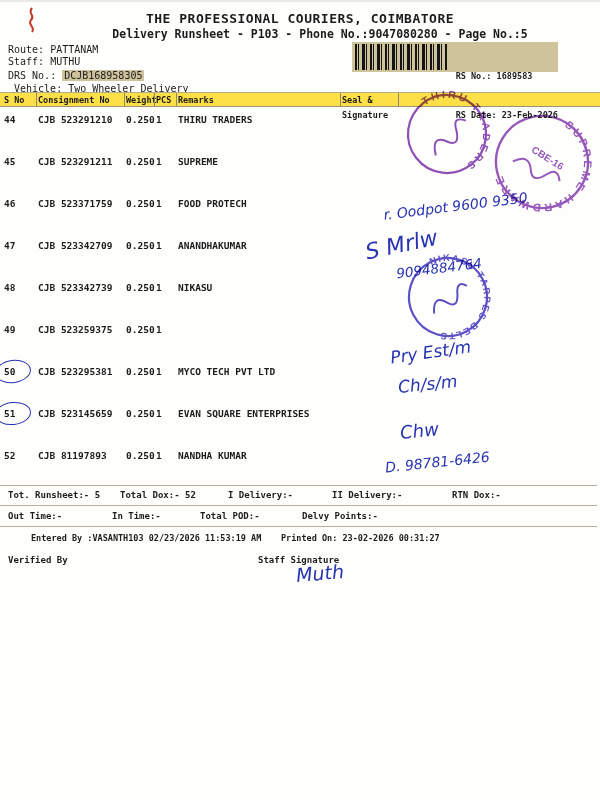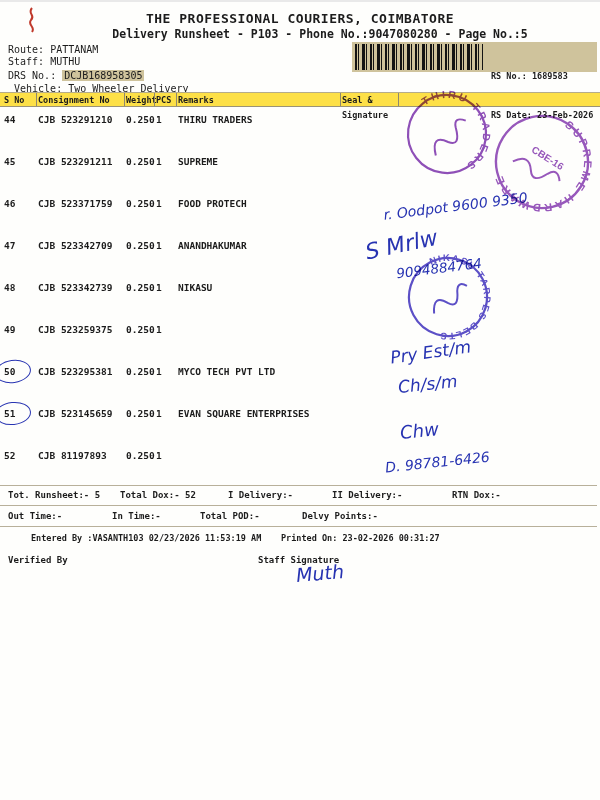--- a/index.html
+++ b/index.html
@@ -3,21 +3,21 @@
 <meta charset="utf-8">
 <style>
   html,body{margin:0;padding:0;background:#e9e9e9;}
   .sheet{position:relative;width:600px;height:800px;background:#fefefc;
     font-family:"DejaVu Sans Mono",monospace;color:#1c1c1c;overflow:hidden;
     border-right:1px solid #cfcfcf;margin:2px auto;}
   .abs{position:absolute;}
   .title{top:9px;left:0;right:0;text-align:center;font-size:13px;font-weight:bold;letter-spacing:.5px;}
   .subtitle{top:25px;left:0;right:0;text-align:center;font-size:11.5px;font-weight:bold;padding-left:40px;}
   .meta{font-size:10px;font-weight:normal;white-space:pre;}
-  .rs-block{left:352px;top:40px;width:245px;height:30px;background:#cfc39c;display:flex;}
+  .rs-block{left:352px;top:40px;width:206px;height:30px;background:#cfc39c;display:flex;}
   .barcode{width:128px;height:26px;margin:2px 0 0 3px;background:
     repeating-linear-gradient(90deg,#141414 0 2px,transparent 2px 3px,#141414 3px 4px,
     transparent 4px 7px,#141414 7px 10px,transparent 10px 11px,#141414 11px 12px,transparent 12px 15px);}
   .rs-text{font-size:8.5px;font-weight:bold;line-height:13px;padding:2px 0 0 8px;white-space:pre;}
   .hl{background:#cfc39c;padding:0 2px;}
   .tgrid{display:grid;grid-template-columns:34px 88px 30px 22px 164px 58px auto;
     padding-left:4px;box-sizing:border-box;width:600px;left:0;}
   .thead{top:90px;height:15px;background:#fde047;font-size:8.5px;font-weight:bold;line-height:15px;
     border-bottom:1px solid #9a9377;border-top:1px solid #b5ac8a;}
   .vline{position:absolute;top:0;bottom:0;width:1px;background:#8f886d;}
@@ -142,20 +142,21 @@
       <span>1</span>
       <span>EVAN SQUARE ENTERPRISES</span>
       <span></span>
       <span></span>
   </div>
   <div class="abs tgrid trow" style="top:448px">
     <span>52</span>
       <span>CJB 81197893</span>
       <span>0.250</span>
       <span>1</span>
+      <span>NANDHA KUMAR</span>
       <span></span>
       <span></span>
   </div>
 
   <div class="abs hr" style="top:483px"></div>
   <div class="abs s9" style="left:8px;top:488px">Tot. Runsheet:- 5</div>
   <div class="abs s9" style="left:120px;top:488px">Total Dox:- 52</div>
   <div class="abs s9" style="left:228px;top:488px">I Delivery:-</div>
   <div class="abs s9" style="left:332px;top:488px">II Delivery:-</div>
   <div class="abs s9" style="left:452px;top:488px">RTN Dox:-</div>

